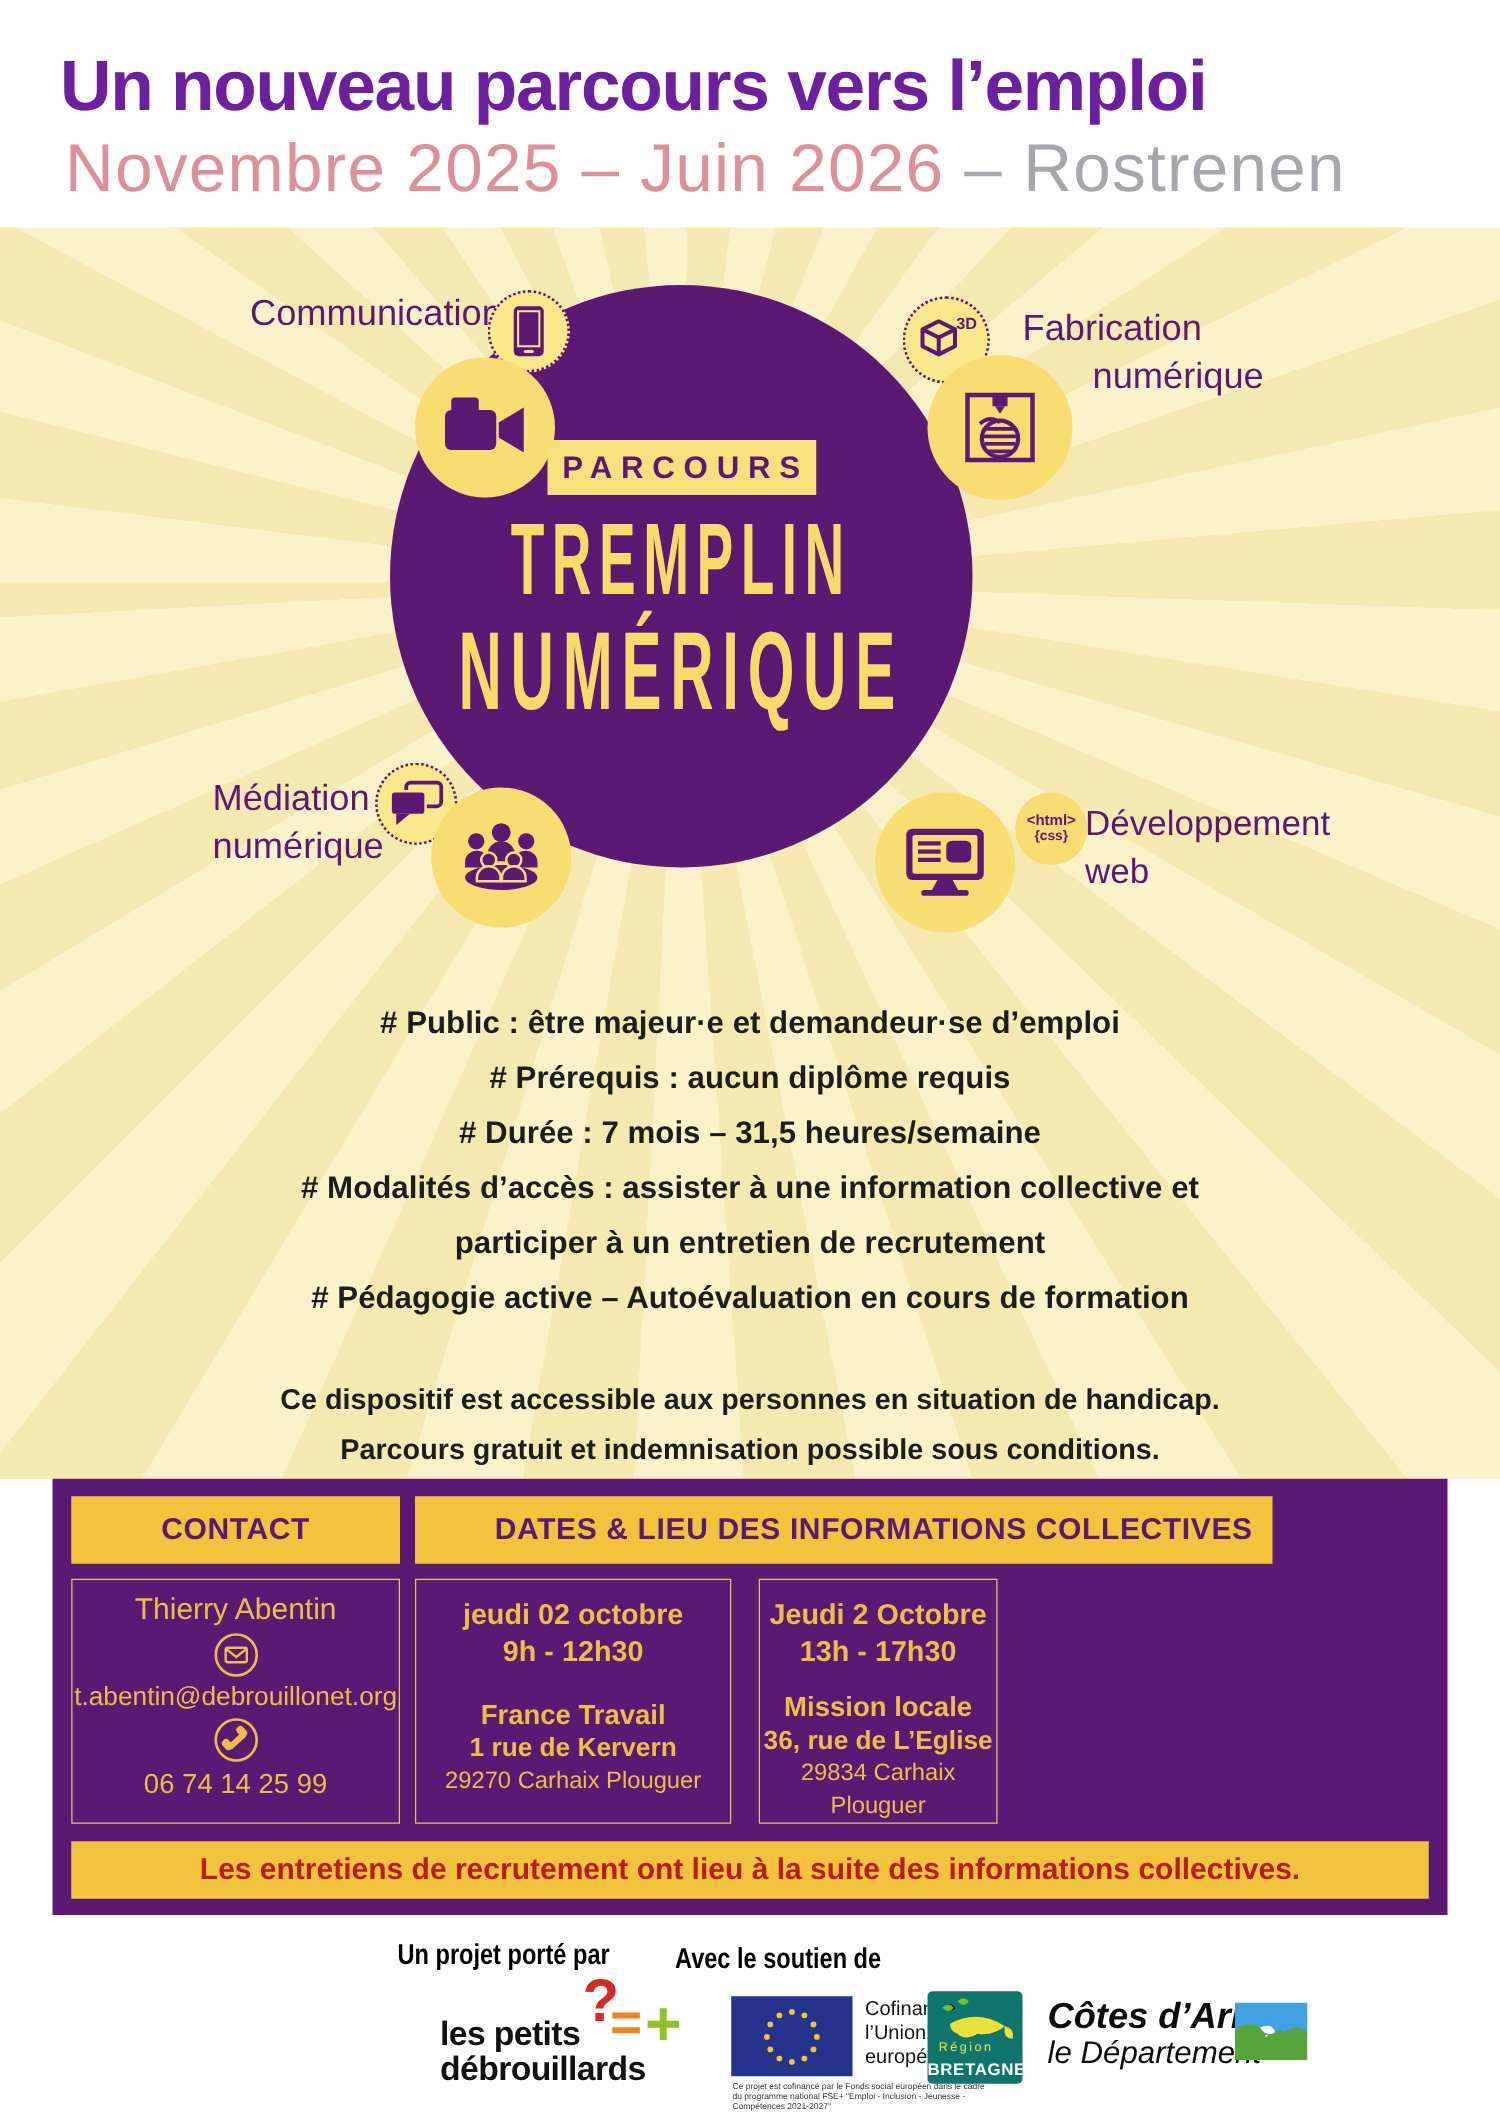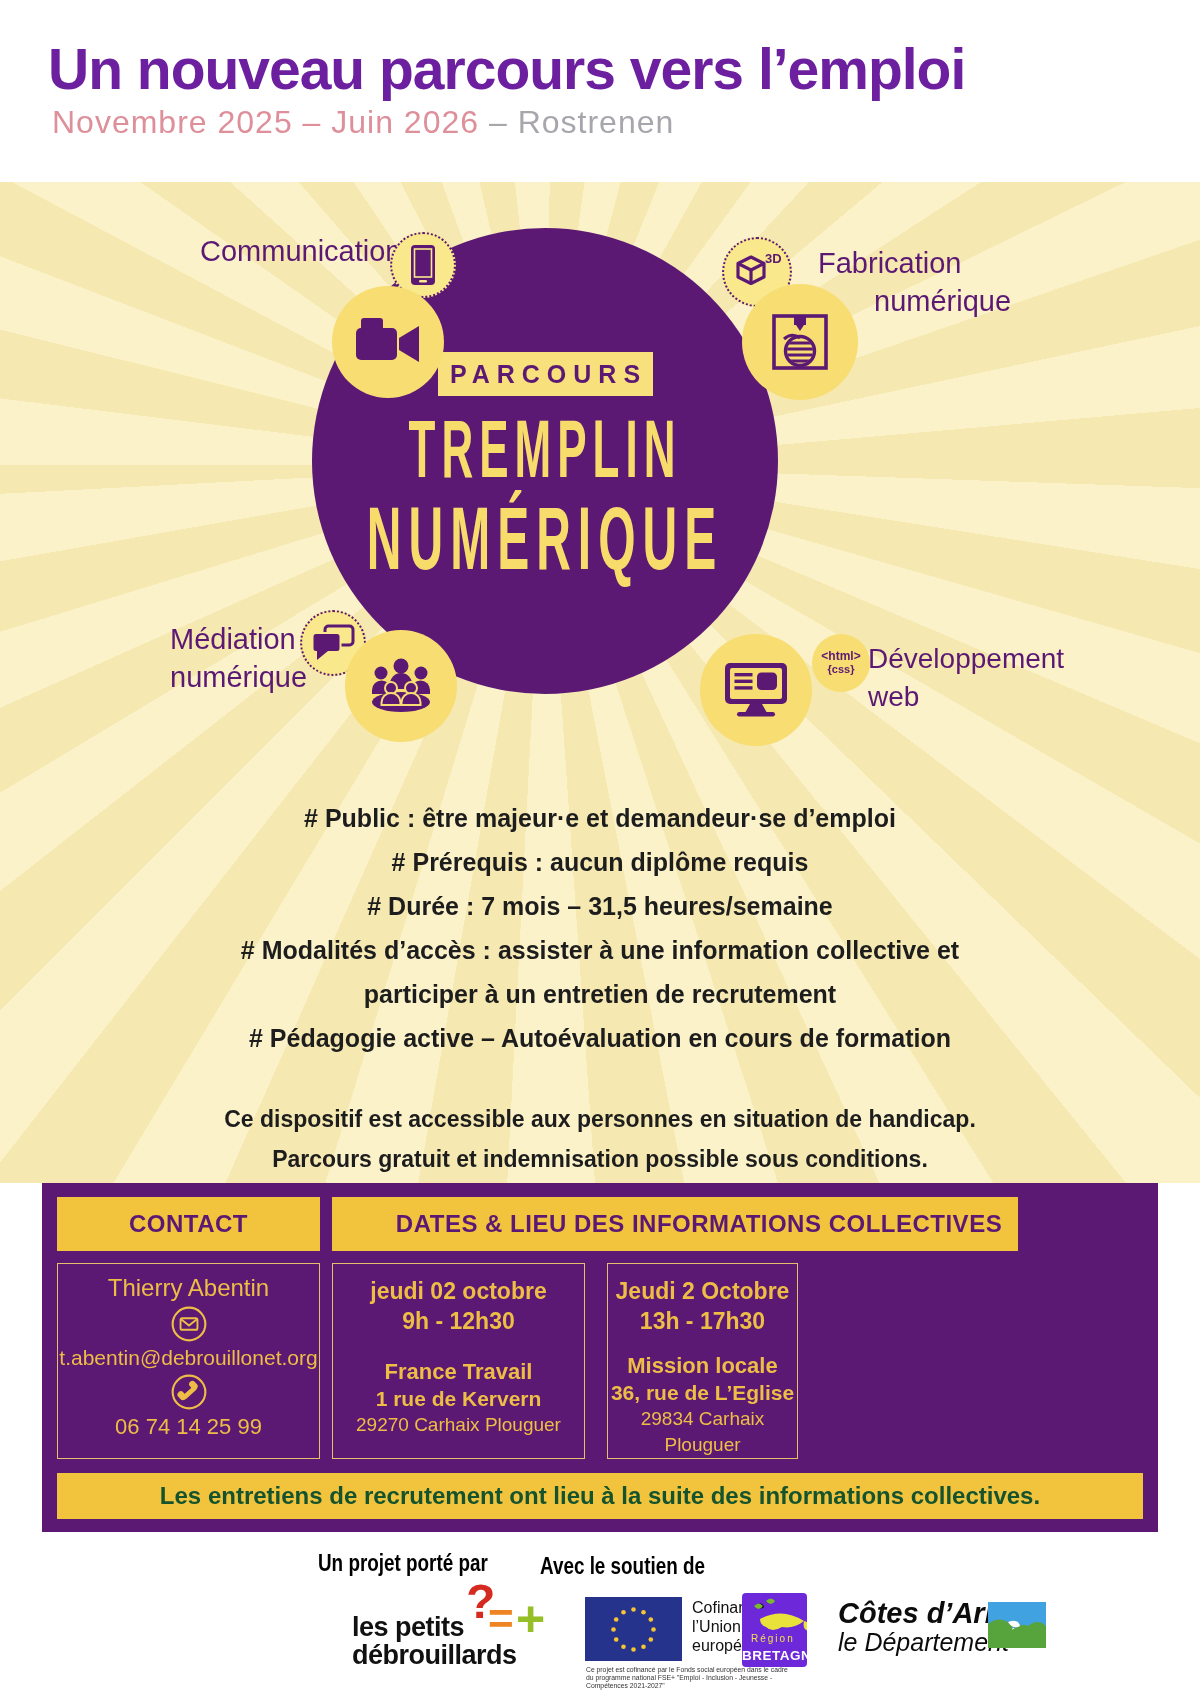--- a/index.html
+++ b/index.html
@@ -3,21 +3,21 @@
 <meta charset="utf-8">
 <title>Parcours Tremplin Numérique</title>
 <style>
   * { margin:0; padding:0; box-sizing:border-box; }
   html,body { background:#ffffff; }
   body { font-family:"Liberation Sans", sans-serif; }
   #poster { position:relative; width:1200px; height:1697px; background:#ffffff; overflow:hidden; margin:0 auto; }
 
   
   .title { position:absolute; left:48px; top:36px; font-size:57px; font-weight:bold; color:#6c1f9f; letter-spacing:-1px; }
-  .subtitle { position:absolute; left:52px; top:104px; font-size:32px; letter-spacing:1px; }
+  .subtitle { position:absolute; left:52px; top:104px; font-size:54px; letter-spacing:1px; }
   .subtitle .dates { color:#dd8f9a; }
   .subtitle .loc { color:#a9a5ad; }
 
   
   .hero { position:absolute; left:0; top:182px; width:1200px; height:1001px;
     background: repeating-conic-gradient(from -90deg at 45.4% 28.3%, #fbf2c9 0deg 7deg, #f5e8b1 7deg 14deg); }
   .big-circle { position:absolute; left:312px; top:46px; width:466px; height:466px; border-radius:50%; background:#5c1974; }
   .badge { position:absolute; left:438px; top:170px; width:215px; text-align:center; background:#f8e07c; color:#5c1974;
     font-size:25px; font-weight:bold; letter-spacing:7px; padding:8px 0 7px 6px; }
   .main-line { position:absolute; left:312px; width:466px; text-align:center; color:#f7dc6c; font-weight:bold; }
@@ -67,38 +67,38 @@
   .session { padding-top:12px; }
   .s-date, .s-time { font-size:23px; font-weight:bold; line-height:30px; }
   .s-spacer { height:22px; }
   .s-place { font-size:22px; font-weight:bold; line-height:28px; }
   .s-addr1 { font-size:21px; font-weight:bold; line-height:26px; }
   .s-addr2 { font-size:19px; line-height:26px; }
   .c-name { font-size:24px; line-height:28px; }
   .c-icon { height:44px; display:flex; align-items:center; justify-content:center; }
   .c-email { font-size:21px; line-height:24px; }
   .c-phonenum { font-size:22px; line-height:26px; }
-  .banner { position:absolute; left:15px; top:290px; width:1086px; height:46px; background:#f2c33d; color:#14532d;
+  .banner { position:absolute; left:15px; top:290px; width:1086px; height:46px; background:#f2c33d; color:#b91c1c;
     font-size:24px; font-weight:bold; display:flex; align-items:center; justify-content:center; }
 
   
   .project-label { position:absolute; left:318px; top:1550px; font-size:23px; font-weight:bold; color:#000;
     transform:scaleX(0.82); transform-origin:left center; white-space:nowrap; }
   .support-label { position:absolute; left:540px; top:1553px; font-size:23px; font-weight:bold; color:#000;
     transform:scaleX(0.82); transform-origin:left center; white-space:nowrap; }
   .lpd-logo { position:absolute; left:348px; top:1584px; width:200px; height:100px; }
   .lpd-l1 { position:absolute; left:4px; top:28px; font-size:27px; font-weight:bold; color:#111; letter-spacing:-0.5px; }
   .lpd-l2 { position:absolute; left:4px; top:56px; font-size:27px; font-weight:bold; color:#111; letter-spacing:-0.5px; }
   .lpd-q { position:absolute; left:118px; top:-10px; font-size:48px; font-weight:bold; color:#d42a20; }
   .lpd-eq { position:absolute; left:140px; top:10px; font-size:44px; font-weight:bold; color:#ef8423; }
   .lpd-plus { position:absolute; left:168px; top:6px; font-size:50px; font-weight:bold; color:#96be26; }
   .eu-flag { position:absolute; left:585px; top:1597px; width:97px; height:64px; background:#26338c; }
   .eu-text { position:absolute; left:692px; top:1598px; width:112px; font-size:16px; line-height:19px; color:#111; }
   .eu-small { position:absolute; left:586px; top:1666px; width:205px; font-size:6.8px; line-height:8px; color:#333; }
-  .bretagne { position:absolute; left:742px; top:1593px; width:65px; height:74px; background:#6d28d9; border-radius:4px; overflow:hidden;padding-left:40px; }
+  .bretagne { position:absolute; left:742px; top:1593px; width:76px; height:74px; background:#0f766e; border-radius:4px; overflow:hidden;padding-left:40px; }
   .bret-region { position:absolute; left:9px; top:40px; font-size:10px; letter-spacing:2px; color:#f6e04a; }
   .bret-name { position:absolute; left:0; bottom:4px; width:100%; text-align:left; font-size:13.5px; font-weight:bold; color:#ffffff; letter-spacing:0.5px; }
   .cotes-text { position:absolute; left:838px; top:1598px; color:#0c0c0c; font-style:italic; }
   .cotes-l1 { font-size:29px; font-weight:bold; line-height:31px; }
   .cotes-l2 { font-size:25px; line-height:27px; }
   .cotes-logo { position:absolute; left:988px; top:1602px; }
 </style>
 </head>
 <body>
 

